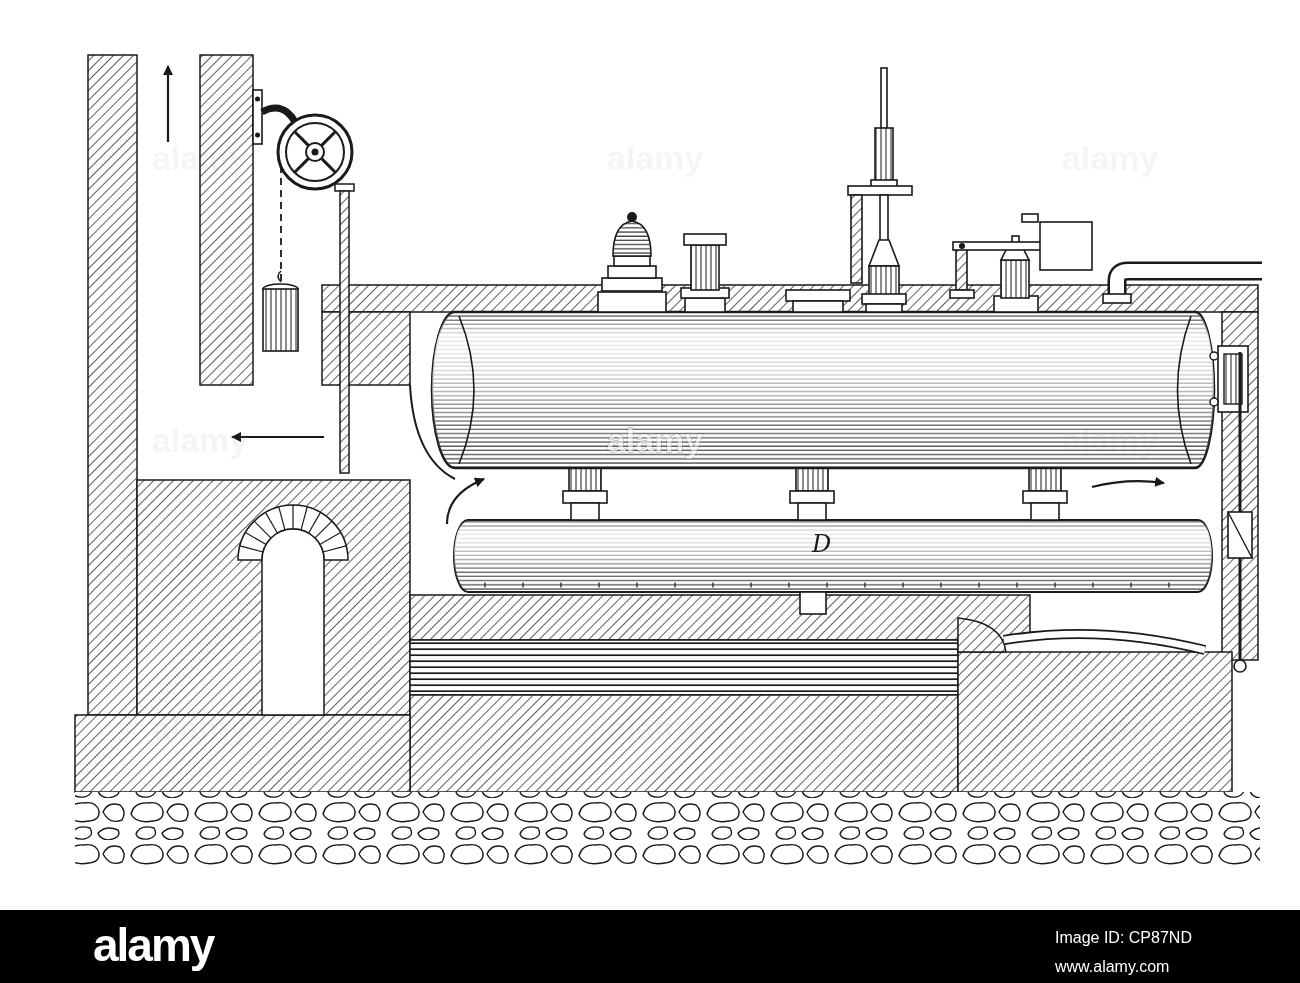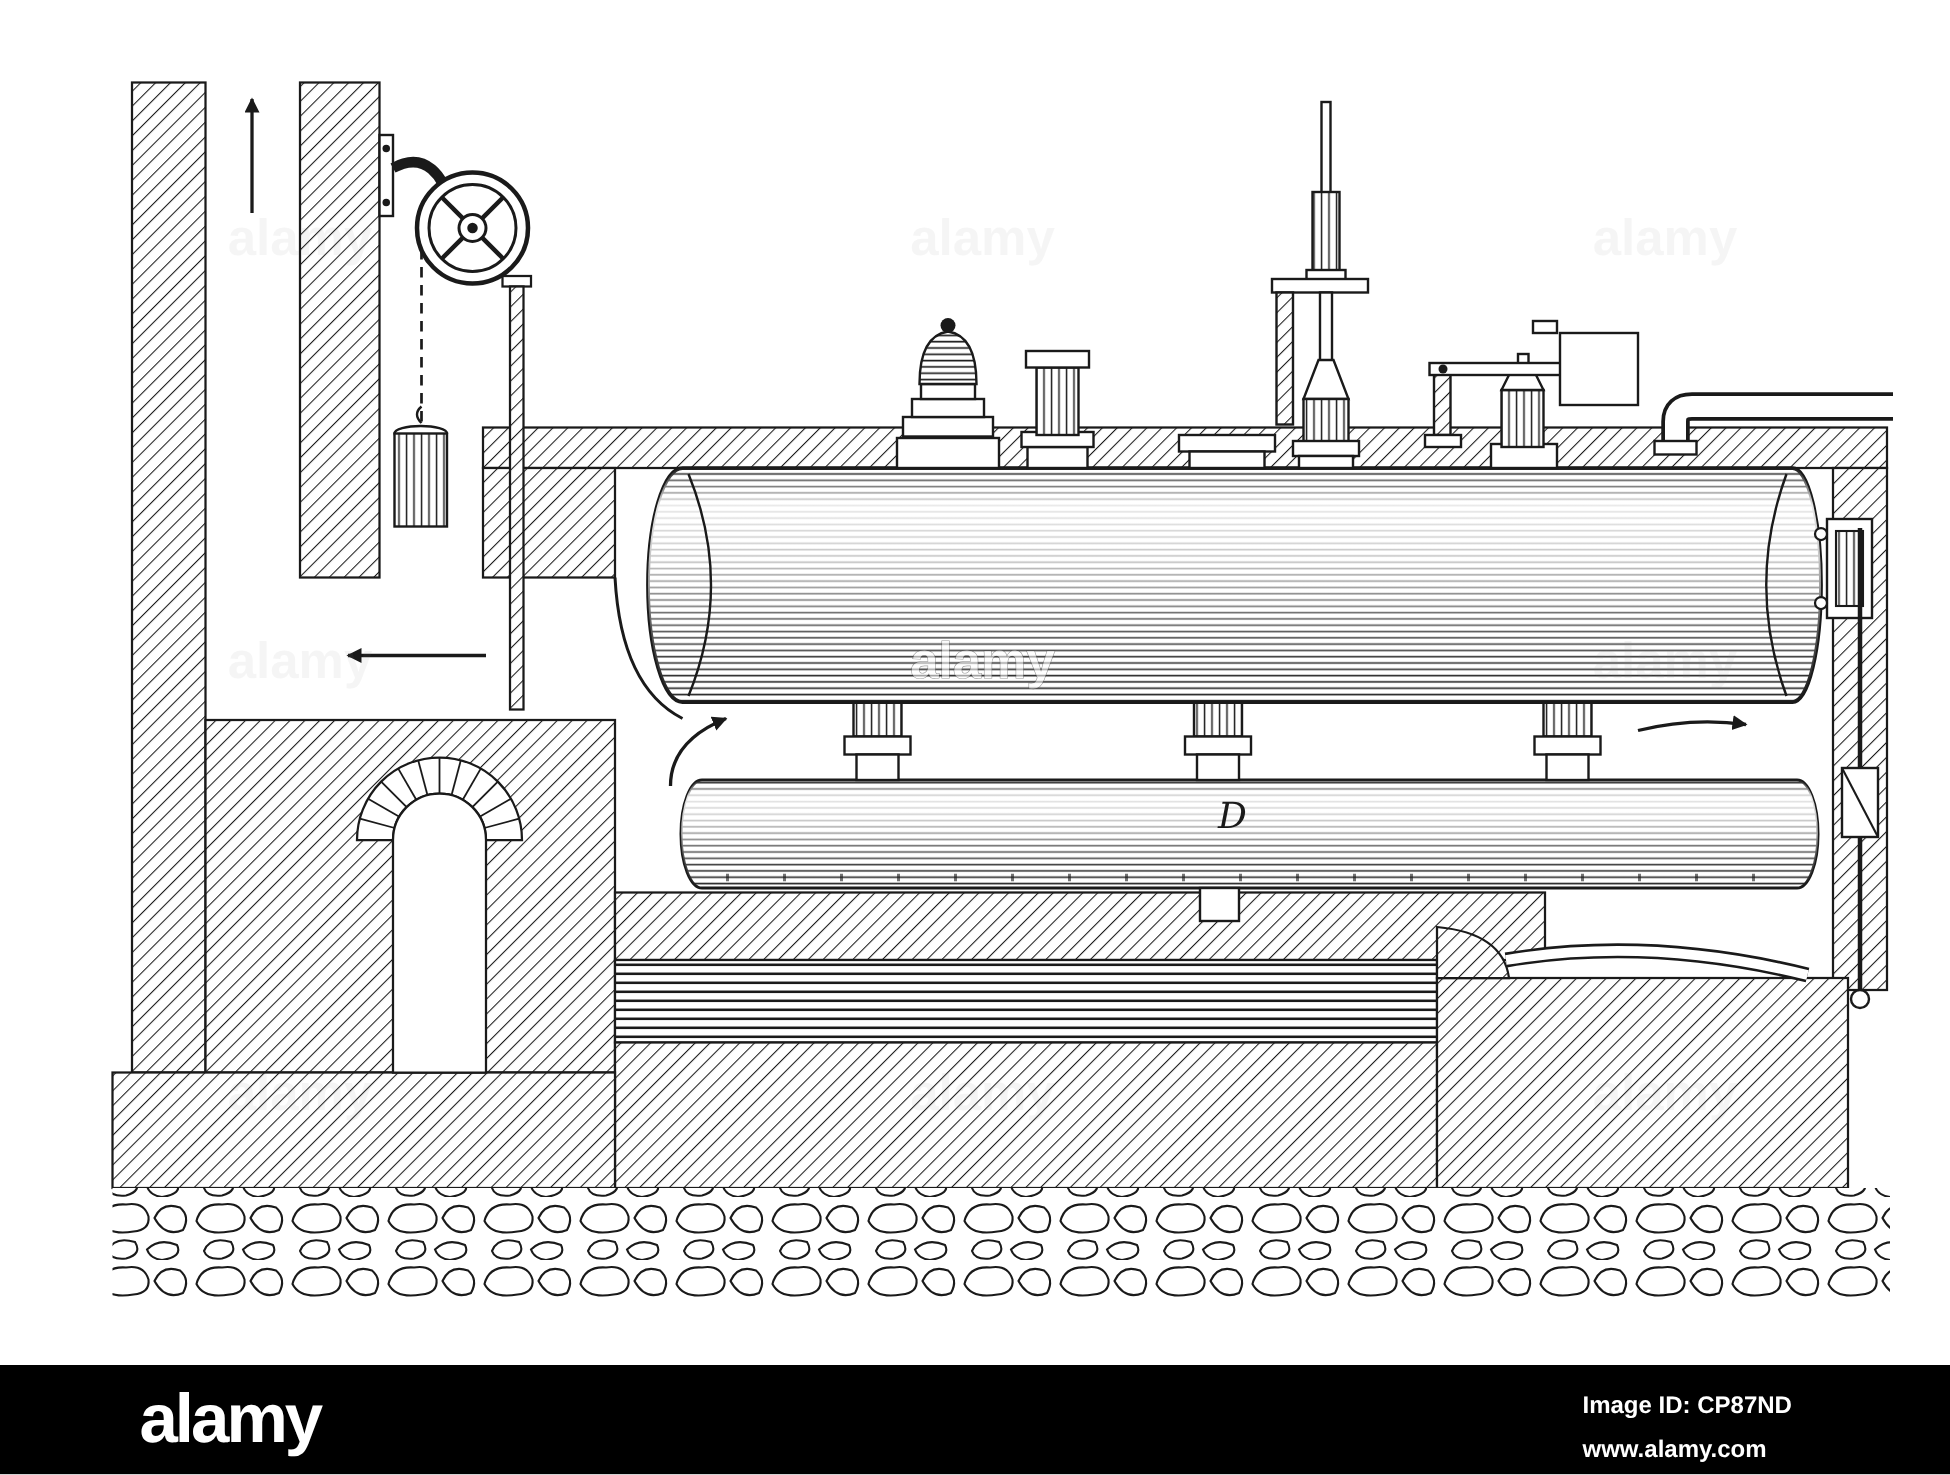--- a/index.html
+++ b/index.html
@@ -3,21 +3,21 @@
 <meta charset="utf-8">
 <style>
   html,body{margin:0;padding:0;background:#e8e8e8;}
   .stage{position:relative;width:1300px;height:983px;background:#ffffff;overflow:hidden;
          font-family:"Liberation Sans",sans-serif;}
   .artwork{position:absolute;left:0;top:0;width:1300px;height:910px;background:#ffffff;}
   svg{display:block;}
   .footer{position:absolute;left:0;top:910px;width:1300px;height:73px;background:#000000;}
   .logo{position:absolute;left:93px;top:10px;color:#ffffff;font-size:46px;font-weight:700;
         letter-spacing:-2px;line-height:50px;}
-  .meta{position:absolute;left:1055px;top:13px;color:#ffffff;font-size:16px;line-height:29px;font-weight:bold;}
+  .meta{position:absolute;left:1055px;top:13px;color:#ffffff;font-size:16px;line-height:29px;}
   .wm-center{font-weight:700;font-size:34px;fill:#ffffff;stroke:#444444;stroke-width:0.8px;
              paint-order:stroke;opacity:0.55;}
   .wm-faint{font-weight:700;font-size:34px;fill:#8a8a8a;opacity:0.08;}
   .lbl-d{font-family:"DejaVu Serif",serif;font-style:italic;font-size:24px;fill:#1a1a1a;}
 </style>
 </head>
 <body>
 
 <div class="stage">
   <div class="artwork">

